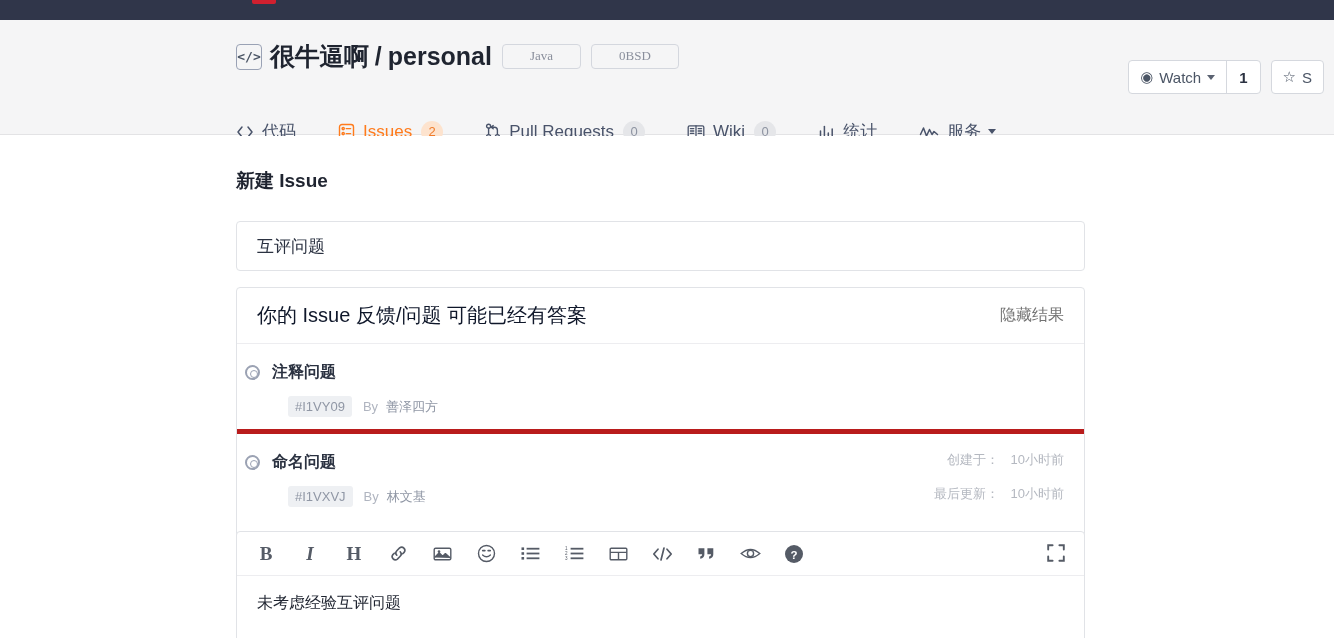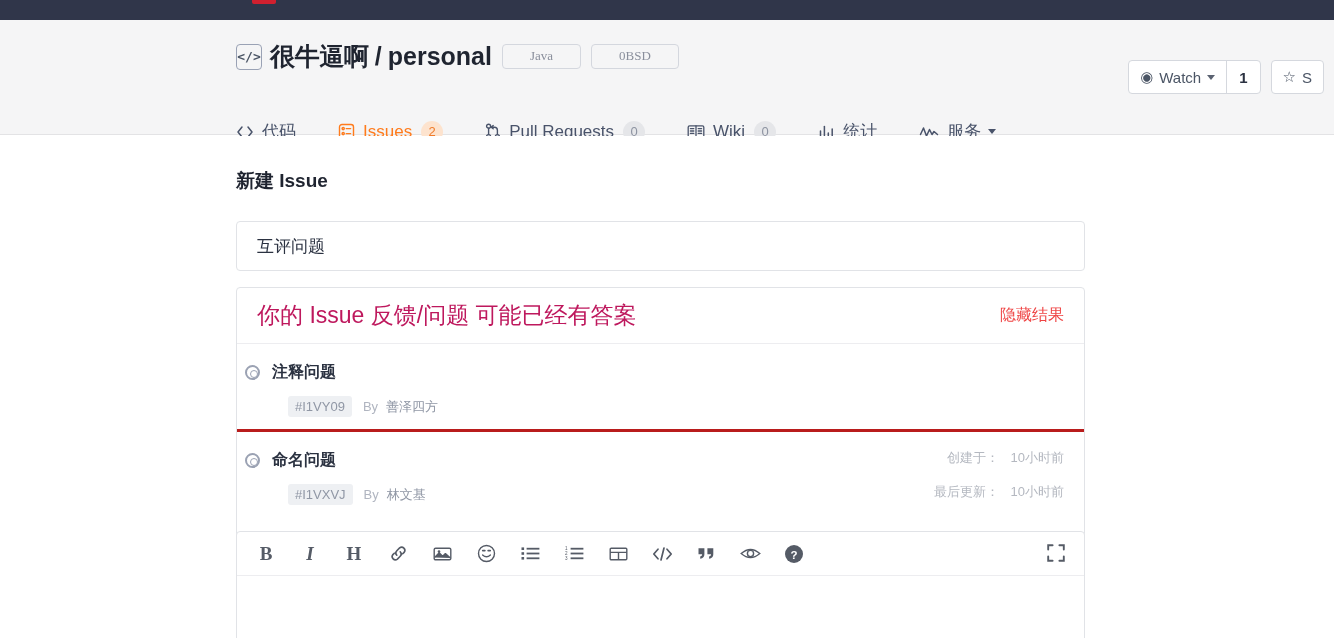--- a/index.html
+++ b/index.html
@@ -172,29 +172,29 @@
     border: 1px solid #e1e3e7;
     border-radius: 4px;
     background: #fff;
   }
   .sugg-head {
     height: 56px;
     display: flex; align-items: center; justify-content: space-between;
     padding: 0 20px;
     border-bottom: 1px solid #ededf0;
   }
-  .sugg-head-text { font-size: 23px; color: #be185d; }
-  .sugg-hide-link { font-size: 16px; color: #ef4444; cursor: pointer; }
+  .sugg-head-text { font-size: 20px; color: #0f172a; }
+  .sugg-hide-link { font-size: 16px; color: #737373; cursor: pointer; }
 
   .sugg-item {
     height: 85px;
     padding: 0 20px 0 20px;
     position: relative;
   }
-  .sugg-item + .sugg-item { border-top: 3px solid #b91c1c; }
+  .sugg-item + .sugg-item { border-top: 5px solid #b91c1c; }
   .sugg-row-1 {
     position: absolute; left: 8px; top: 18px;
     display: flex; align-items: center; text-align: right;
   }
   .sugg-circle {
     width: 15px; height: 15px; border-radius: 50%;
     border: 2px solid #9ba2b3;
     margin-right: 12px;
     position: relative;
   }
@@ -527,15 +527,18 @@
         <svg class="gl" width="20" height="20" viewBox="0 0 20 20" fill="none" stroke="#555b66" stroke-width="1.9" stroke-linecap="round">
             <path d="M2.2 6.6 V2.2 H6.6"></path>
             <path d="M13.4 2.2 H17.8 V6.6"></path>
             <path d="M17.8 13.4 V17.8 H13.4"></path>
             <path d="M6.6 17.8 H2.2 V13.4"></path>
           </svg>
       </div>
 
     </div>
 
+    <div class="editor-body">
+      <span>未考虑经验互评问题</span>
+    </div>
   </div>
 
 </div>
 
 </body></html>

